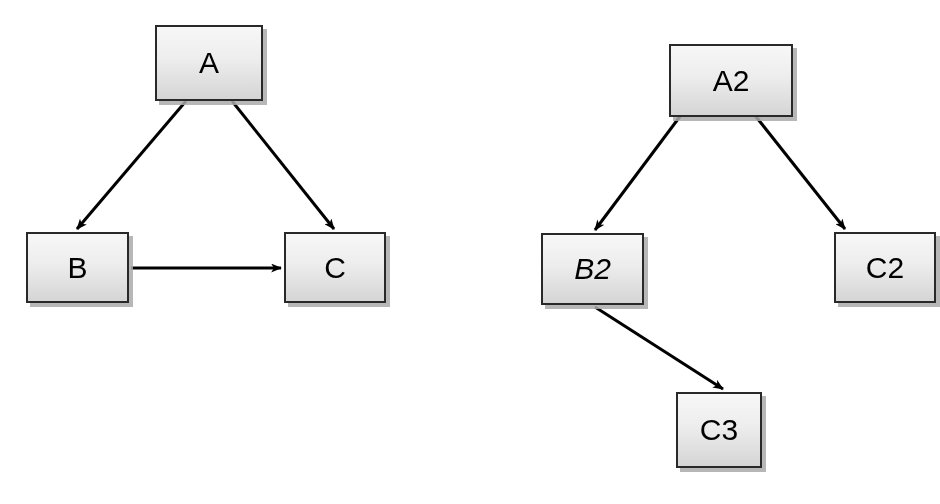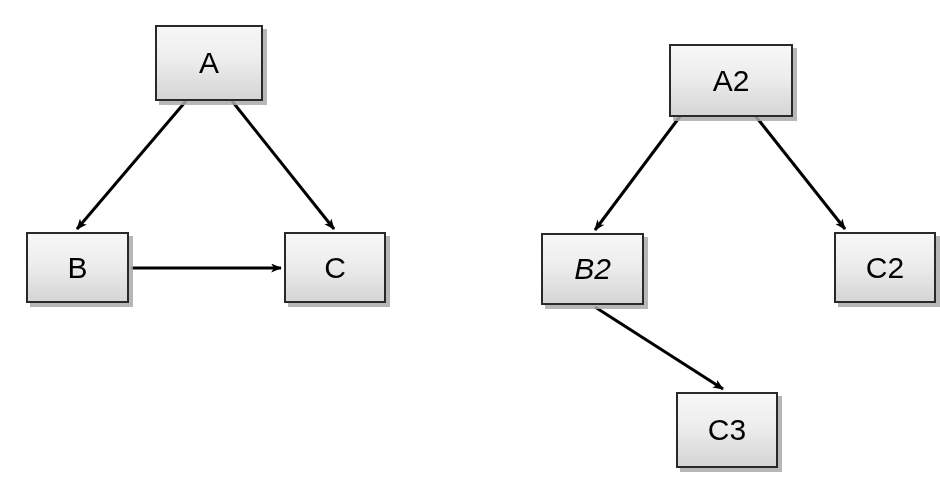--- a/index.html
+++ b/index.html
@@ -78,18 +78,18 @@
       </div>
       <div class="node" style="left: 669px; top: 44px; width: 124px; height: 73px;">
         <span class="node-label">A2</span>
       </div>
       <div class="node" style="left: 541px; top: 233px; width: 103px; height: 72px; font-style: italic;">
         <span class="node-label">B2</span>
       </div>
       <div class="node" style="left: 798px; top: 232px; width: 102px; height: 71px; margin-left: 36px;">
         <span class="node-label">C2</span>
       </div>
-      <div class="node" style="left: 676px; top: 392px; width: 102px; height: 76px;">
+      <div class="node" style="left: 676px; top: 392px; width: 86px; height: 76px;">
         <span class="node-label">C3</span>
       </div>
     </div>
 
 </div>
 
 </body></html>

